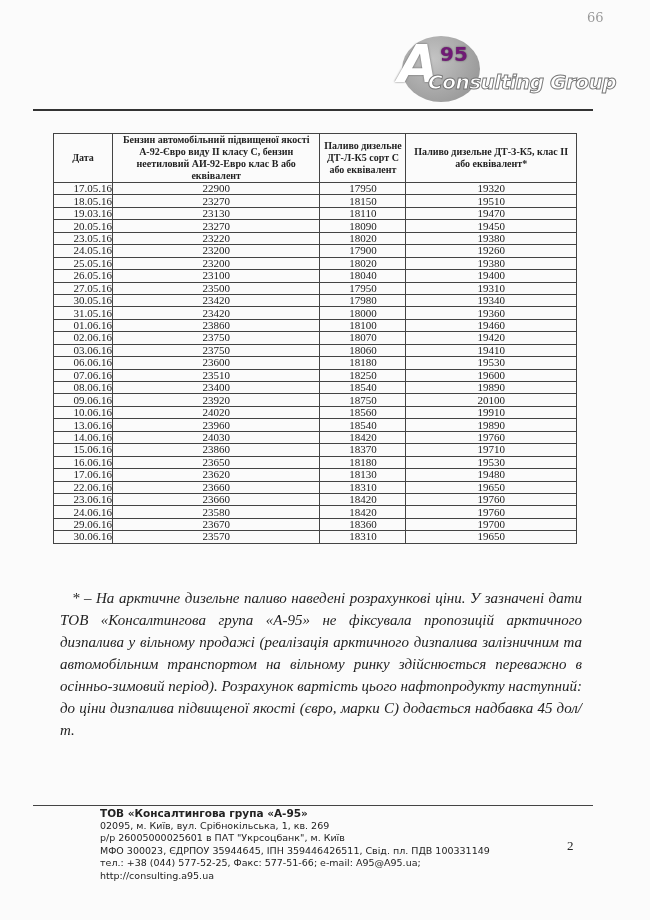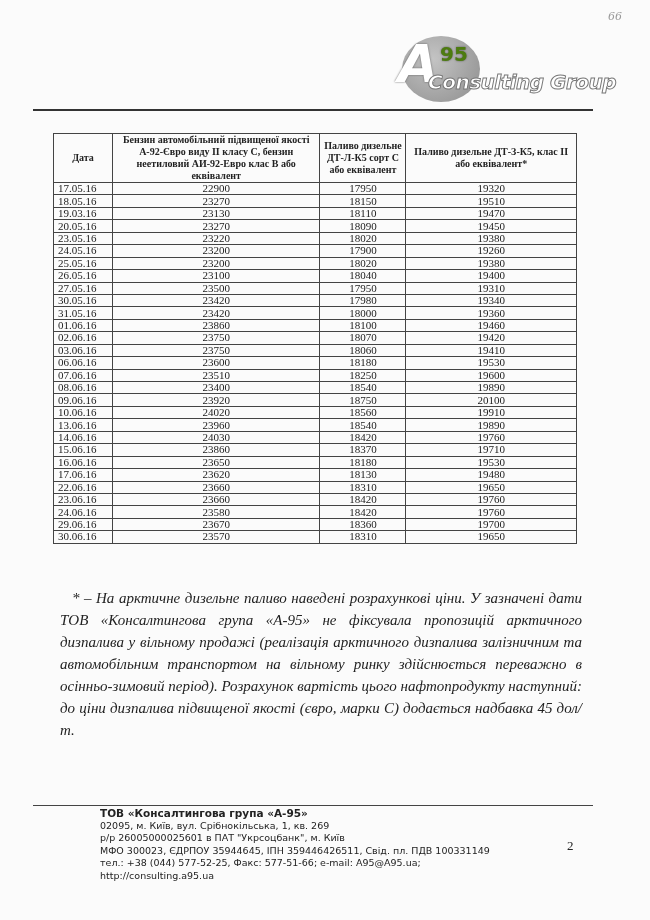--- a/index.html
+++ b/index.html
@@ -1,51 +1,51 @@
 <!DOCTYPE html>
 <html><head>
 <meta charset="utf-8">
 <style>
   html, body { margin: 0; padding: 0; }
   body {
     width: 650px; height: 920px; background: #fbfbfb; position: relative; overflow: hidden;
     font-family: "Liberation Serif", "DejaVu Serif", serif; color: #222;
   }
   .page-num-hand {
-    position: absolute; left: 608px; top: 10px; font-size: 11px; color: #999;
-    font-family: "DejaVu Serif", serif; font-style: italic;
+    position: absolute; left: 587px; top: 10px; font-size: 13px; color: #999;
+    font-family: "DejaVu Serif", serif; 
   }
   .logo { position: absolute; left: 390px; top: 36px; width: 200px; height: 70px; }
   .logo .circle {
     position: absolute; left: 12px; top: 0; width: 78px; height: 66px; border-radius: 50%;
     background: radial-gradient(circle at 40% 35%, #c4c4c4, #8d8d8d);
   }
   .logo .a-letter {
     position: absolute; left: 8px; top: 2px; font-family: "DejaVu Sans", sans-serif;
     font-size: 52px; font-weight: bold; font-style: italic; color: #fff; line-height: 1;
     text-shadow: 0 0 2px #555;
   }
   .logo .num {
     position: absolute; left: 50px; top: 6px; font-family: "DejaVu Sans", sans-serif;
-    font-size: 20px; font-weight: bold; color: #4d7c0f; text-shadow: 0 0 2px #555;
+    font-size: 20px; font-weight: bold; color: #701a75; text-shadow: 0 0 2px #555;
   }
   .logo .cg {
     position: absolute; left: 38px; top: 34px; font-family: "DejaVu Sans", sans-serif;
     font-size: 20px; font-weight: bold; font-style: italic; color: #fff; letter-spacing: -0.5px;
     -webkit-text-stroke: 1px #777; white-space: nowrap;
   }
   .hr-top { position: absolute; left: 33px; top: 109px; width: 560px; height: 2px; background: #333; }
   table.prices {
     position: absolute; left: 53px; top: 133px; border-collapse: collapse; width: 524px;
     font-size: 11px;
   }
   table.prices th, table.prices td { border: 1px solid #444; text-align: center; padding: 0; }
   table.prices th { font-weight: bold; font-size: 10px; line-height: 12px; height: 36px; }
   table.prices td { height: 11.45px; line-height: 11px; }
-  table.prices td.date { text-align: left; padding-left: 4px; }
+  table.prices td.date { text-align: right; padding-left: 4px; }
   col.c1 { width: 59px; } col.c2 { width: 208px; } col.c3 { width: 86px; } col.c4 { width: 171px; }
   .footnote {
     position: absolute; left: 60px; top: 587px; width: 522px; font-size: 15px; line-height: 22px;
     font-style: italic; text-align: justify; text-indent: 12px;
   }
   .hr-bottom { position: absolute; left: 33px; top: 805px; width: 560px; height: 1px; background: #444; }
   .footer {
     position: absolute; left: 100px; top: 807px; width: 430px; text-align: left;
     font-family: "DejaVu Sans", sans-serif; font-size: 9.5px; line-height: 12.5px; color: #222;
   }

